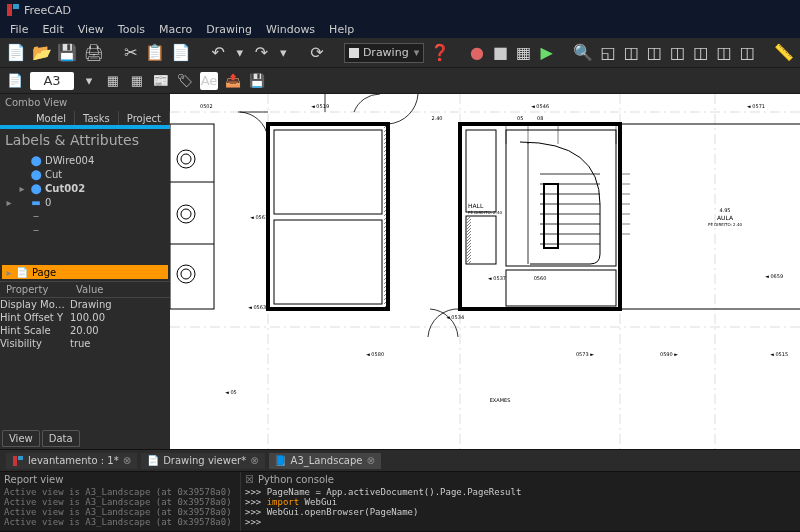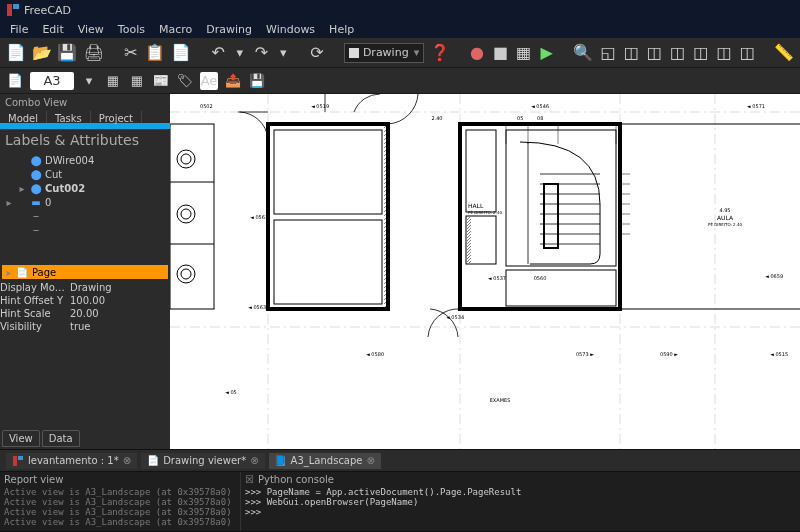--- a/index.html
+++ b/index.html
@@ -12,21 +12,21 @@
 .toolbar2 { height: 26px; background: #2b2b2b; display: flex; align-items: center; padding: 0 6px; gap: 6px; border-bottom: 1px solid #1a1a1a; }
 .tbtn { width: 22px; height: 22px; display: inline-flex; align-items: center; justify-content: center; font-size: 16px; color: #ccc; cursor: default; }
 .tbtn.sm { width: 18px; height: 18px; font-size: 13px; }
 .sep { width: 8px; }
 .wbselect { width: 100px; height: 20px; background: #1e1e1e; border: 1px solid #555; display: flex; align-items: center; padding: 0 4px; gap: 4px; }
 .wbselect .sq { width: 10px; height: 10px; background: #ddd; }
 .wbselect .arrow { margin-left: auto; color: #888; }
 .main { display: flex; height: 355px; }
 .sidebar { width: 170px; background: #2b2b2b; display: flex; flex-direction: column; }
 .combotitle { font-size: 10px; padding: 3px 5px; background: #2b2b2b; color: #aaa; }
-.tabs { display: flex; height: 18px; border-bottom: 6px solid #0ea5e9; }
+.tabs { display: flex; height: 18px; border-bottom: 4px solid #0ea5e9; justify-content: flex-end; }
 .tabs span { padding: 2px 8px; font-size: 10px; border-right: 1px solid #444; }
 .sectiontitle { padding: 3px 5px; font-size: 14px; color: #aaa; }
 .tree { flex: 0 0 auto; padding: 2px; }
 .treeitem { display: flex; align-items: center; padding: 1px 2px; gap: 3px; font-size: 10px; }
 .treeitem .exp { width: 10px; color: #888; text-align: center; }
 .treeitem .ico { width: 12px; height: 12px; display: inline-flex; align-items: center; justify-content: center; font-size: 10px; }
 .treeitem.selected { background: #ff9800; color: #000; }
 .treeitem.bold .lbl { font-weight: bold; }
 .propsheader { display: flex; font-size: 10px; color: #aaa; border-top: 1px solid #444; border-bottom: 1px solid #444; }
 .propsheader span { padding: 2px 6px; }
@@ -181,20 +181,24 @@
           <span class="lbl"></span>
         </div>
       <div class="treeitem" style="height:14px;"></div>
       <div class="treeitem" style="height:14px;"></div>
       <div class="treeitem selected">
           <span class="exp">▸</span>
           <span class="ico">📄</span>
           <span class="lbl">Page</span>
         </div>
     </div>
+    <div class="propsheader">
+      <span style="width:70px">Property</span>
+      <span>Value</span>
+    </div>
     <div>
       <div class="proprow">
           <span class="pn">Display Mo…</span>
           <span class="pv">Drawing</span>
         </div>
       <div class="proprow">
           <span class="pn">Hint Offset Y</span>
           <span class="pv">100.00</span>
         </div>
       <div class="proprow">
@@ -369,20 +373,21 @@
   <div class="reportview">
     <div class="hdr">Report view</div>
     <div>Active view is A3_Landscape (at 0x39578a0)</div>
     <div>Active view is A3_Landscape (at 0x39578a0)</div>
     <div>Active view is A3_Landscape (at 0x39578a0)</div>
     <div>Active view is A3_Landscape (at 0x39578a0)</div>
   </div>
   <div class="pyconsole">
     <div class="hdr">Python console</div>
     <div><span>&gt;&gt;&gt;</span><span> PageName = App.activeDocument().Page.PageResult</span></div>
+    <div><span>&gt;&gt;&gt;</span> <span class="kw">import</span><span> WebGui</span></div>
     <div><span>&gt;&gt;&gt;</span><span> WebGui.openBrowser(PageName)</span></div>
     <div><span>&gt;&gt;&gt;</span><span></span></div>
   </div>
 </div>
 
 <div class="statusbar">
   
   
 </div>
 

